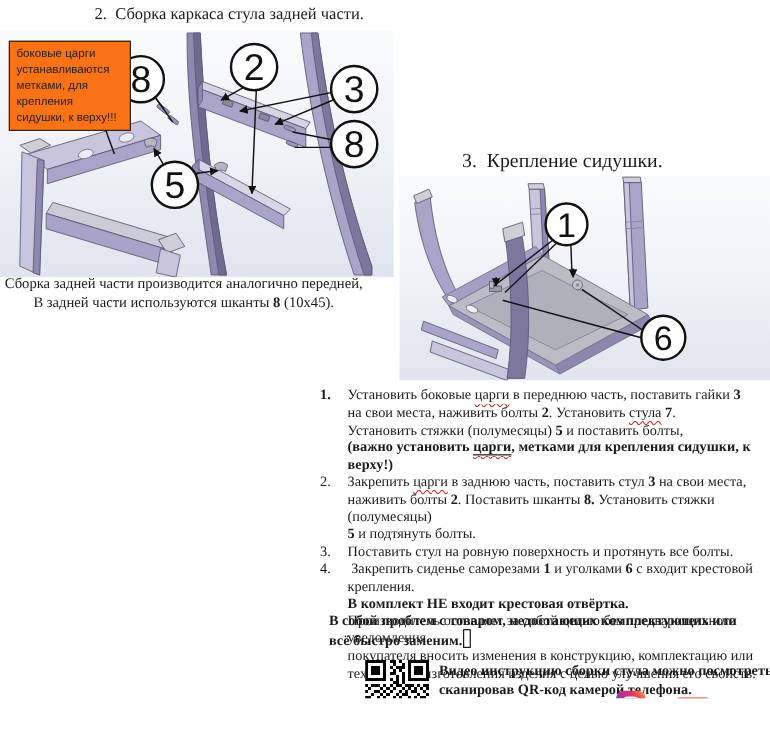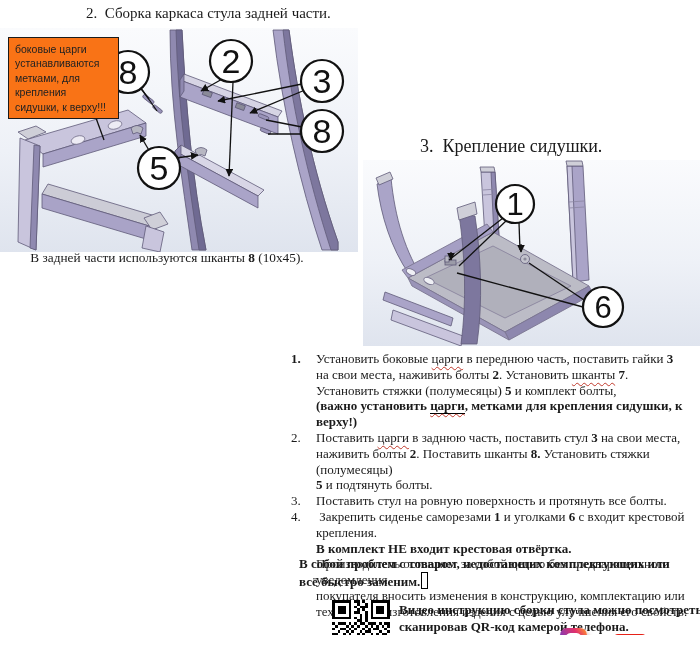--- a/index.html
+++ b/index.html
@@ -125,20 +125,21 @@
       <circle cx="322" cy="103" r="21" fill="#fff" stroke="#111" stroke-width="2.2"></circle>
       <text class="callout" x="322" y="115" font-size="34">8</text>
       <circle cx="159" cy="140" r="21" fill="#fff" stroke="#111" stroke-width="2.2"></circle>
       <text class="callout" x="159" y="152" font-size="34">5</text>
     </g>
   </svg>
 
   <div class="abs note-box">боковые царги устанавливаются метками, для крепления сидушки, к верху!!!</div>
 
   <div class="abs rear-note">
+    <div>Сборка задней части производится аналогично передней,</div>
     <div><span>В задней части используются шканты </span><span class="b">8</span><span> (10x45).</span></div>
   </div>
 
   <div class="abs sec3-title">3.&nbsp; Крепление сидушки.</div>
 
   <svg class="abs" style="left:363px;top:160px" width="337" height="186" viewBox="0 0 337 186">
     <defs>
       <linearGradient id="g2" x1="0" y1="0" x2="0" y2="1">
         <stop offset="0" stop-color="#fafbfd"></stop>
           <stop offset=".55" stop-color="#eef1f7"></stop>
@@ -206,29 +207,29 @@
       <circle cx="240" cy="147" r="20" fill="#fff" stroke="#111" stroke-width="2.2"></circle>
       <text class="callout" x="240" y="158" font-size="31">6</text>
     </g>
   </svg>
 
   <div class="abs list">
       <div class="item">
         <span class="num b">1.</span>
         <div class="ibody">
           <div class="line"><span>Установить боковые </span><span class="sq">царги</span><span> в переднюю часть, поставить гайки </span><span class="b">3</span></div>
-          <div class="line"><span>на свои места, наживить болты </span><span class="b">2</span><span>. Установить </span><span class="sq">шканты</span><span> </span><span class="b">7</span><span>.</span></div>
-          <div class="line"><span>Установить стяжки (полумесяцы) </span><span class="b">5</span><span> и комплект болты,</span></div>
+          <div class="line"><span>на свои места, наживить болты </span><span class="b">2</span><span>. Установить </span><span class="sq">стула</span><span> </span><span class="b">7</span><span>.</span></div>
+          <div class="line"><span>Установить стяжки (полумесяцы) </span><span class="b">5</span><span> и поставить болты,</span></div>
           <div class="line"><span class="b u">(важно установить </span><span class="b ub sq">царги</span><span class="b u">, метками для крепления сидушки, к верху!)</span></div>
         </div>
       </div>
       <div class="item">
         <span class="num">2.</span>
         <div class="ibody">
-          <div class="line"><span>Поставить </span><span class="sq">царги</span><span> в заднюю часть, поставить стул </span><span class="b">3</span><span> на свои места,</span></div>
+          <div class="line"><span>Закрепить </span><span class="sq">царги</span><span> в заднюю часть, поставить стул </span><span class="b">3</span><span> на свои места,</span></div>
           <div class="line"><span>наживить болты </span><span class="b">2</span><span>. Поставить шканты </span><span class="b u">8.</span><span> Установить стяжки (полумесяцы)</span></div>
           <div class="line"><span class="b">5</span><span> и подтянуть болты.</span></div>
         </div>
       </div>
       <div class="item">
         <span class="num">3.</span>
         <div class="ibody">
           <div class="line"><span>Поставить стул на ровную поверхность и протянуть все болты.</span></div>
         </div>
       </div>

